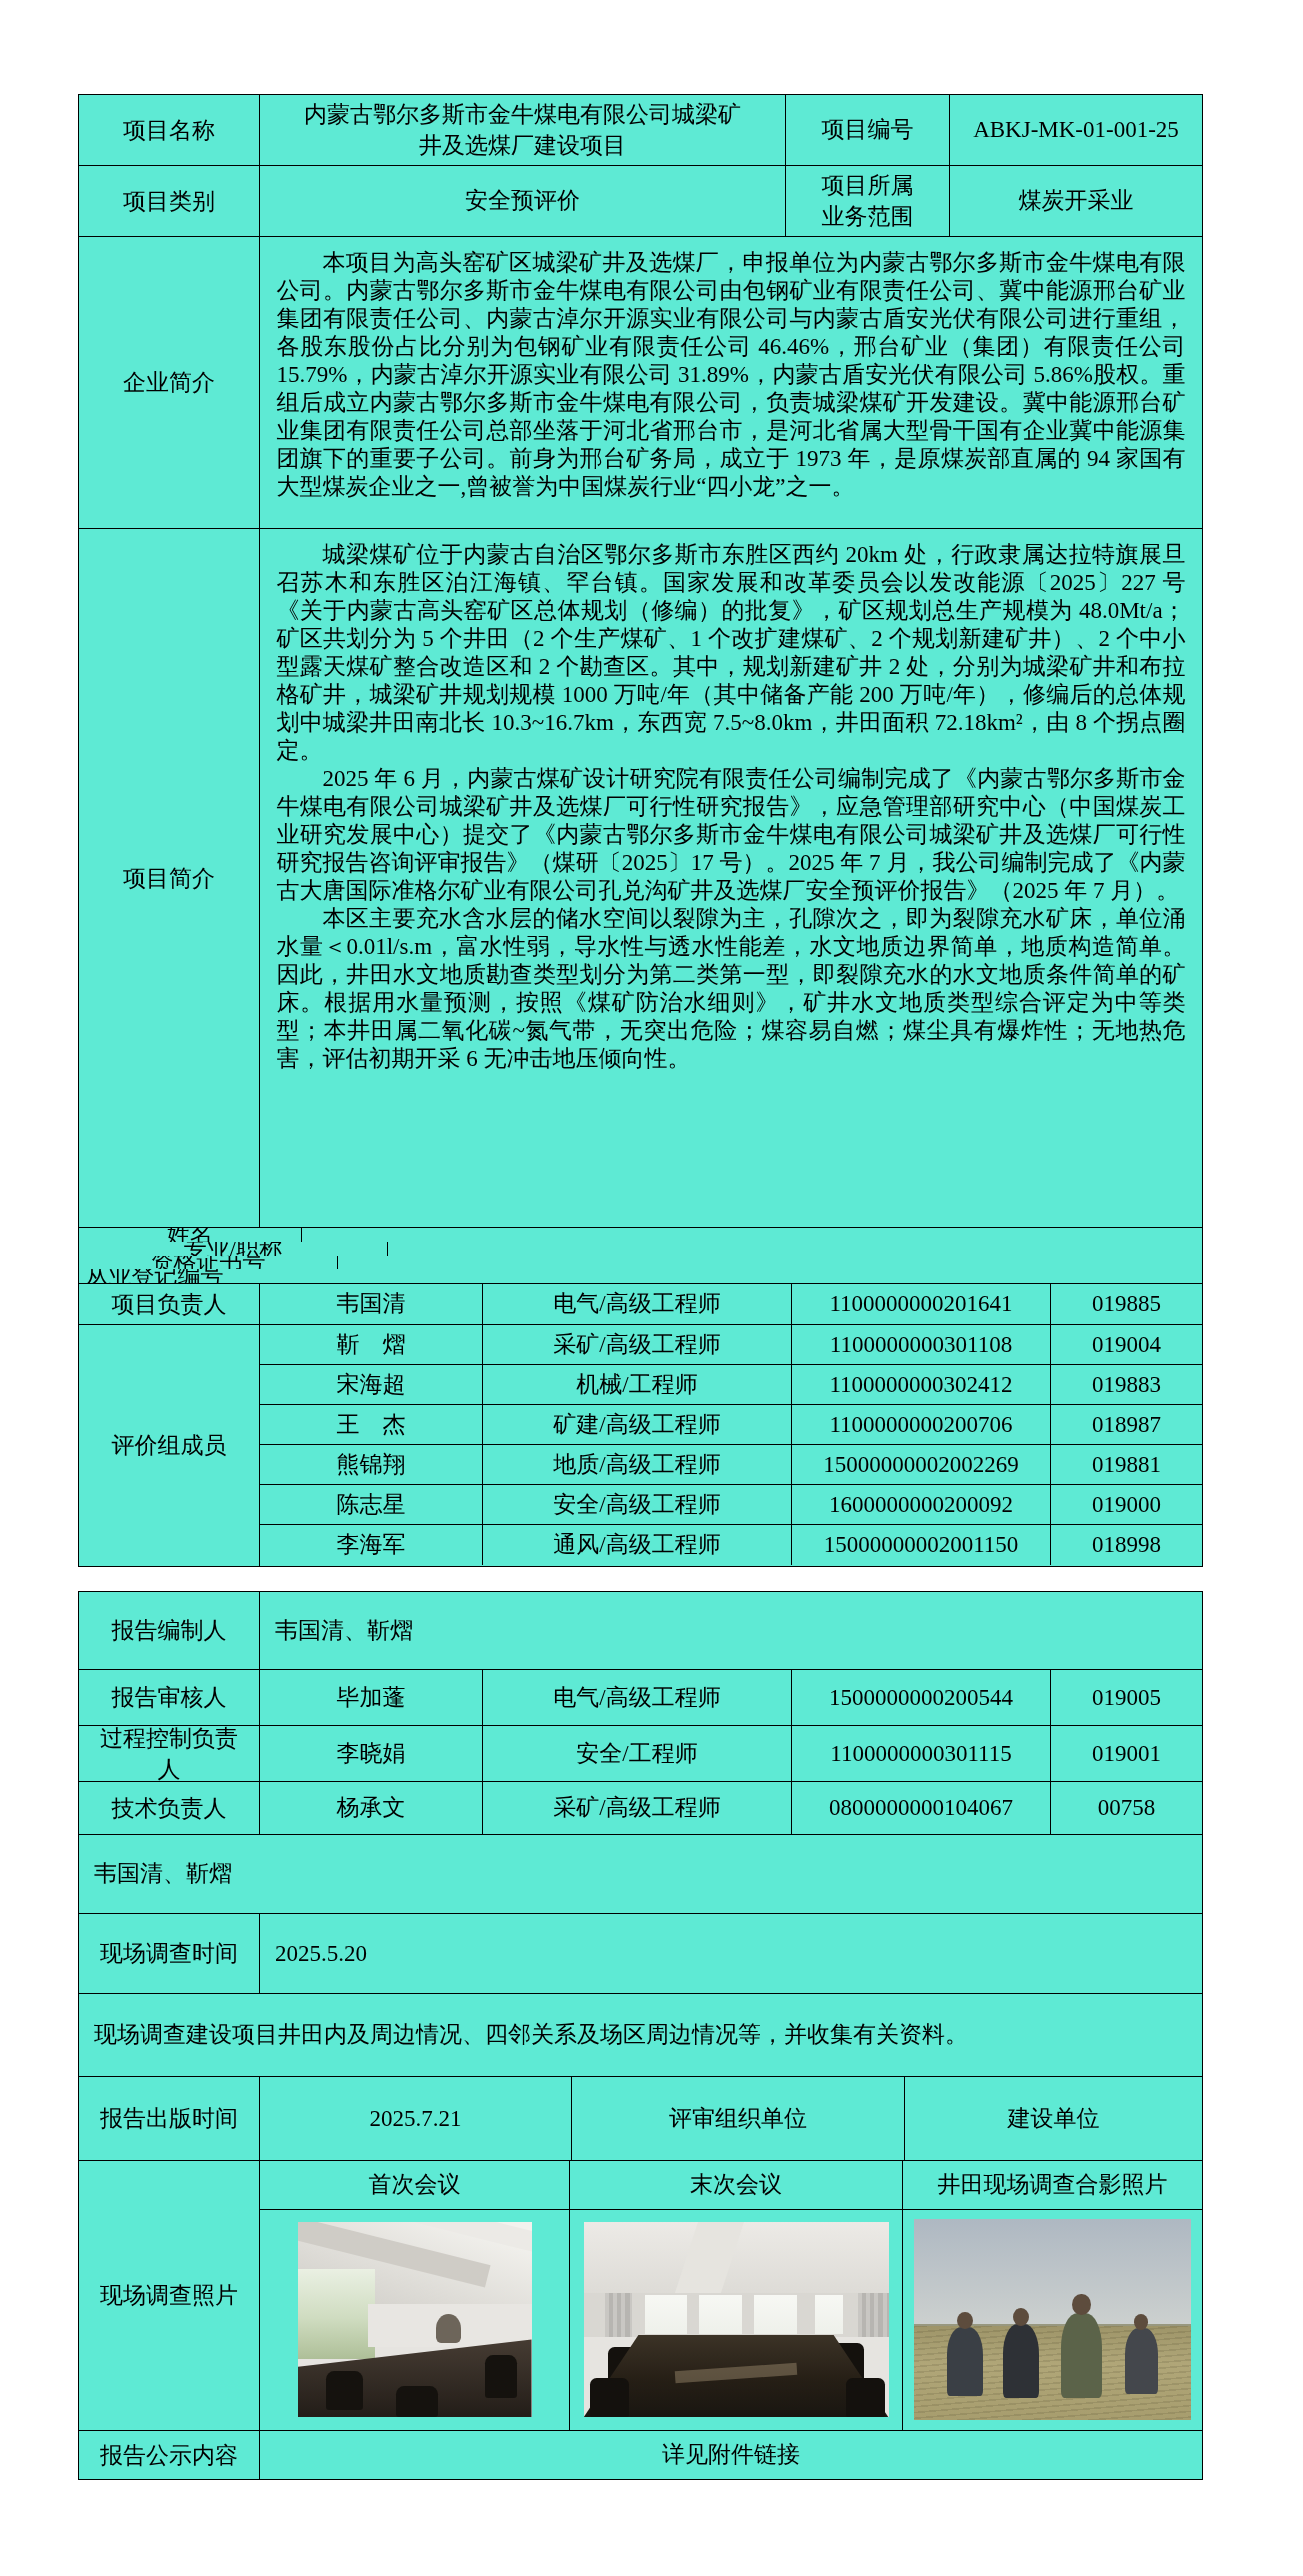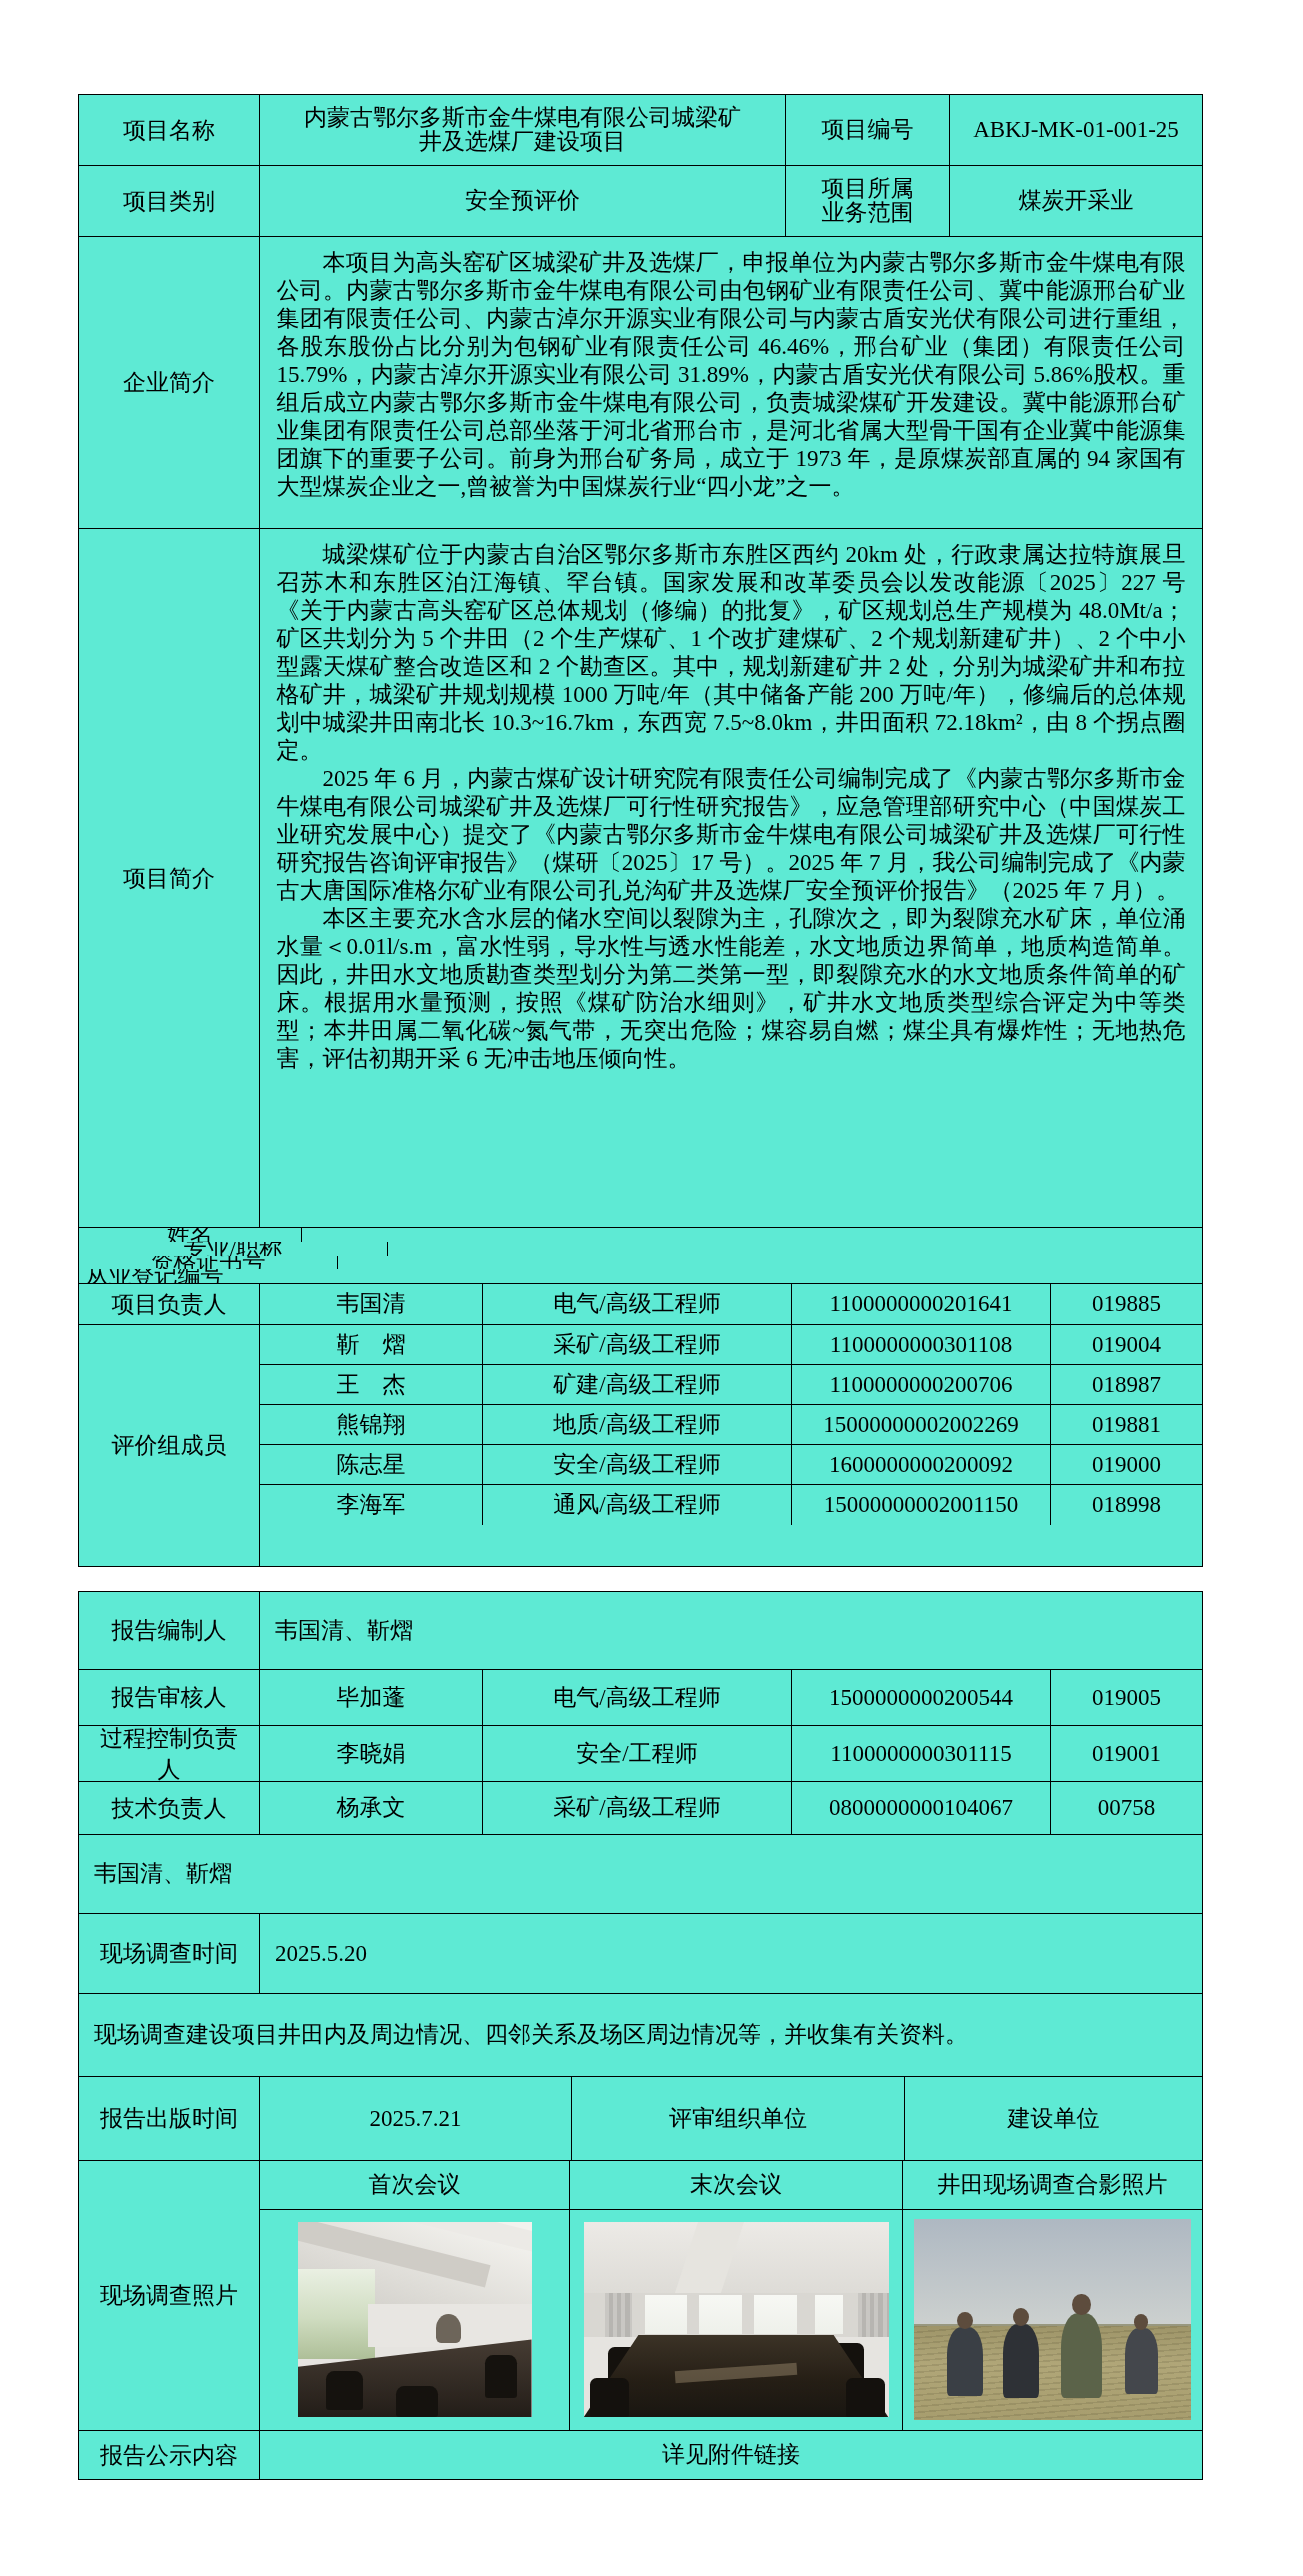--- a/index.html
+++ b/index.html
@@ -8,21 +8,21 @@
   .tbl{position:absolute;left:78px;width:1123px;border:1.6px solid #000;background:#5eead4;}
   .tbl1{top:94px;}
   .tbl2{top:1591px;}
   .row{display:flex;box-sizing:border-box;border-bottom:0.8px solid #000;align-items:stretch;}
   .row.b2{border-bottom-width:1.6px;}
   .row.last{border-bottom:none;}
   .c{box-sizing:border-box;border-right:0.8px solid #000;display:flex;align-items:center;justify-content:center;text-align:center;overflow:hidden;line-height:30px;}
   .c.end{border-right:none;}
   .c.left{justify-content:flex-start;text-align:left;padding:0 15px;}
   .lbl{width:181px;padding:0 16.4px;white-space:pre-line;line-height:31px;}
-  .preline{white-space:pre-line;line-height:24px;}
+  .preline{white-space:pre-line;line-height:31px;}
   .w-name{width:223px;}.w-title{width:309px;}.w-cert{width:259px;}.w-reg{width:151px;}
   .w-v1{width:526px;}.w-v2{width:164px;}.w-v3{width:252px;text-align:right;}
   .w-p1{width:312px;}.w-p2{width:333px;}.w-p3{width:297px;}
   .w-c1{width:310px;}.w-c2{width:333px;}.w-c3{width:299px;}
   .paracell{display:block;padding:11.5px 16.4px;text-align:justify;}
   .paracell p{margin:0;text-indent:2em;line-height:28px;}
   .col{flex:1;display:flex;flex-direction:column;}
   .srow{display:flex;box-sizing:border-box;height:40px;border-bottom:0.8px solid #000;}
   .srow.last{border-bottom:none;}
   .taskcell{line-height:30px;align-items:center;}
@@ -135,20 +135,26 @@
     <div class="row last" style="height:241px;">
       <div class="c lbl">评价组成员</div>
       <div class="col">
         <div class="srow">
           <div class="c w-name">靳　熠</div>
           <div class="c w-title">采矿/高级工程师</div>
           <div class="c w-cert">1100000000301108</div>
           <div class="c w-reg end">019004</div>
         </div>
         <div class="srow">
+          <div class="c w-name">宋海超</div>
+          <div class="c w-title">机械/工程师</div>
+          <div class="c w-cert">1100000000302412</div>
+          <div class="c w-reg end">019883</div>
+        </div>
+        <div class="srow">
           <div class="c w-name">王　杰</div>
           <div class="c w-title">矿建/高级工程师</div>
           <div class="c w-cert">1100000000200706</div>
           <div class="c w-reg end">018987</div>
         </div>
         <div class="srow">
           <div class="c w-name">熊锦翔</div>
           <div class="c w-title">地质/高级工程师</div>
           <div class="c w-cert">15000000002002269</div>
           <div class="c w-reg end">019881</div>

